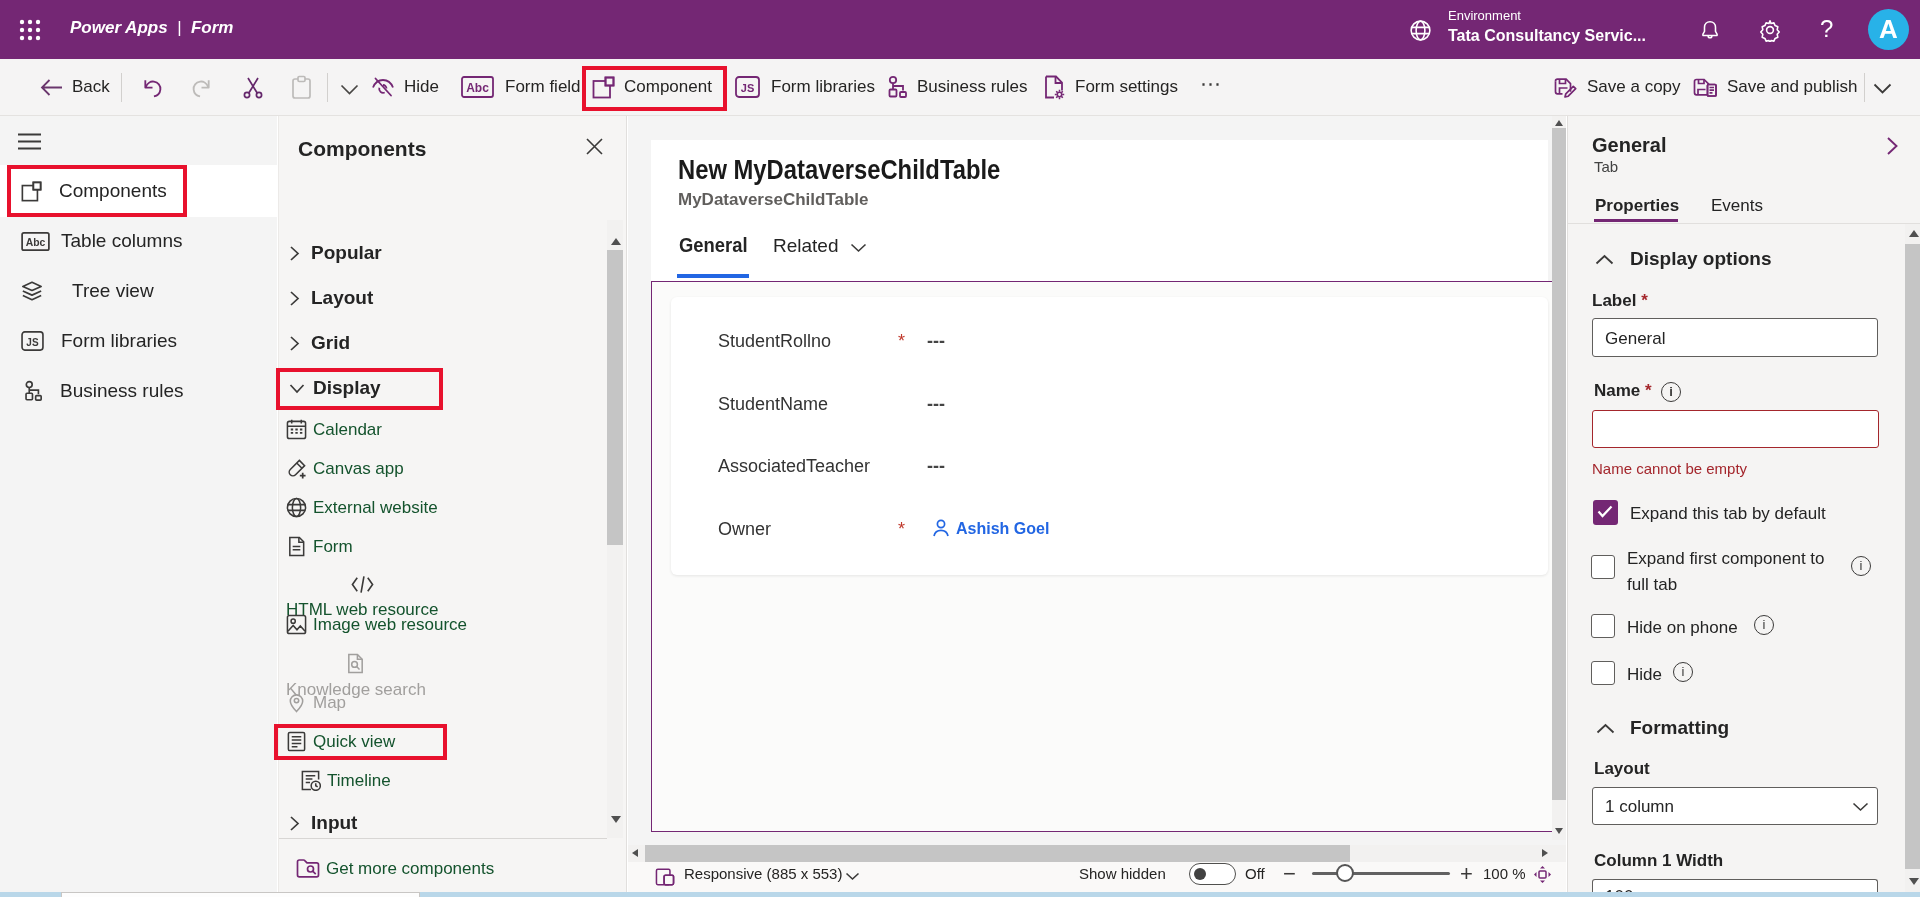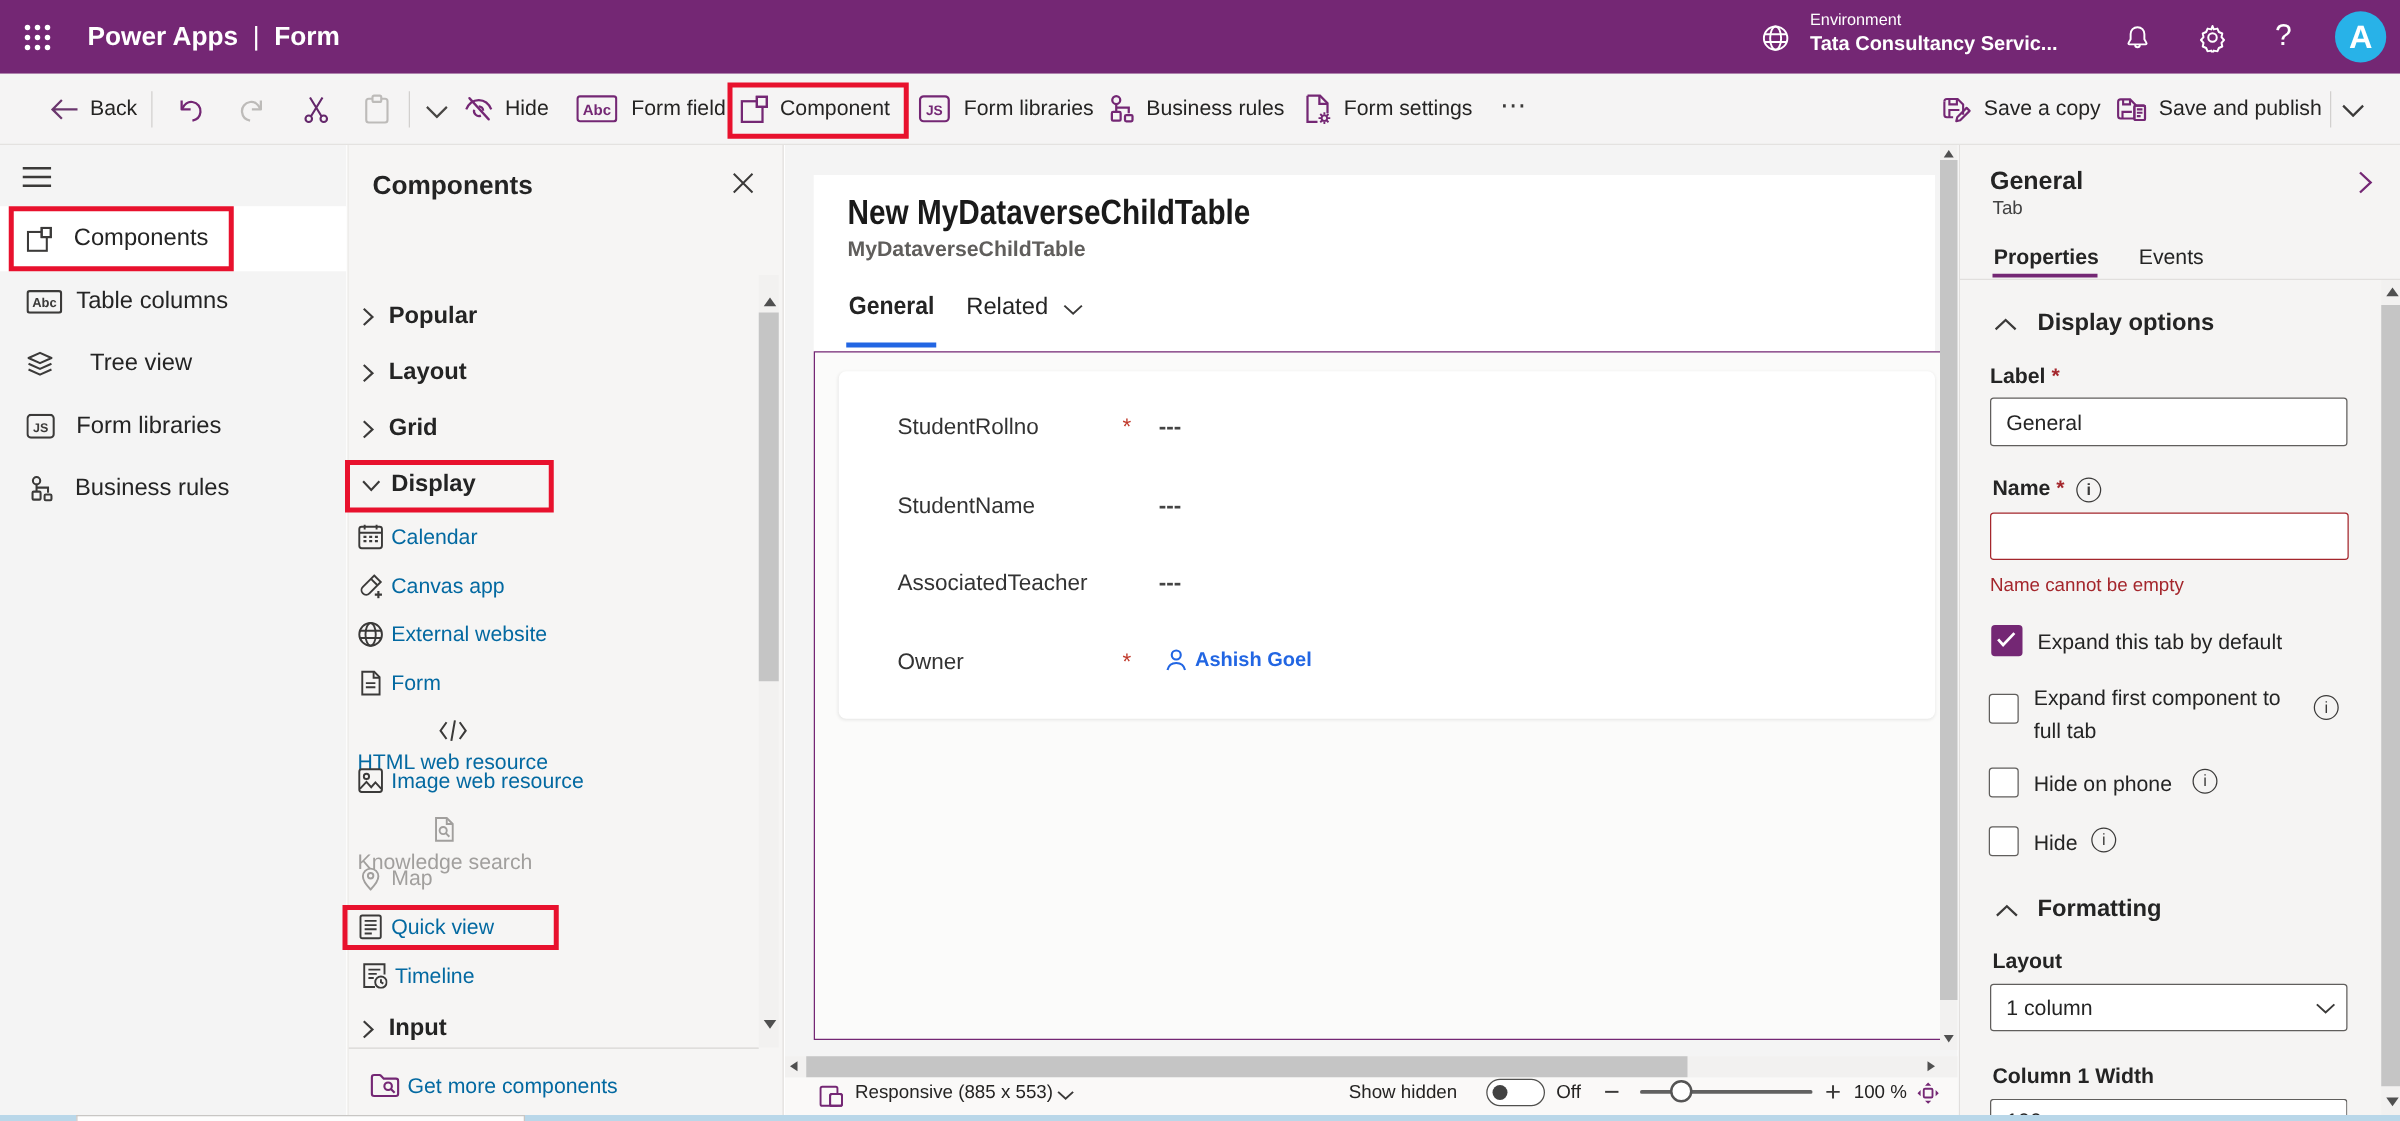--- a/index.html
+++ b/index.html
@@ -12,21 +12,21 @@
   
   #cmdbar { position:absolute; left:0; top:59px; width:1920px; height:57px; background:#f5f4f4; border-bottom:1px solid #e4e2e0; font-size:17px; color:#252423; }
   .cmditem { position:absolute; top:0; height:56px; display:flex; align-items:center; gap:9px; white-space:nowrap; }
   .vsep { position:absolute; top:14px; height:29px; width:1px; background:#d2d0ce; }
   
   #leftrail { position:absolute; left:0; top:116px; width:277px; height:777px; background:#f4f4f4; }
   .railrow { position:absolute; left:0; width:277px; height:50px; display:flex; align-items:center; gap:17px; padding-left:21px; font-size:19px; color:#242424; }
   
   #comppanel { position:absolute; left:278px; top:116px; width:349px; height:777px; background:#f6f5f4; border-left:1px solid #eceae8; border-right:1px solid #e1dfdd; }
   .sechead { position:absolute; display:flex; align-items:center; gap:8px; font-size:19px; font-weight:bold; color:#242424; }
-  .compitem { position:absolute; display:flex; align-items:center; gap:6px; font-size:17px; color:#0369a1; }
+  .compitem { position:absolute; display:flex; align-items:center; gap:6px; font-size:17px; color:#14532d; }
   
   #canvas { position:absolute; left:628px; top:116px; width:938px; height:777px; background:#f4f4f4; }
   
   #rightpanel { position:absolute; left:1567px; top:116px; width:353px; height:781px; background:#f5f4f3; border-left:1px solid #e1dfdd; }
   .fieldlabel { font-size:17px; font-weight:bold; color:#242424; }
   .req { color:#a4262c; }
   .cb { position:absolute; width:24px; height:24px; border:1px solid #605e5c; border-radius:3px; background:#fff; }
   .ibox { display:inline-block; width:20px; height:20px; border:1.4px solid #3b3a39; border-radius:50%; text-align:center; font-size:13px; line-height:18px; color:#3b3a39; }
   
   .sbtrack { background:#f2f1f0; position:absolute; }
@@ -46,21 +46,21 @@
         <circle cx="11" cy="3" r="2.2"></circle>
         <circle cx="19" cy="3" r="2.2"></circle>
     <circle cx="3" cy="11" r="2.2"></circle>
         <circle cx="11" cy="11" r="2.2"></circle>
         <circle cx="19" cy="11" r="2.2"></circle>
     <circle cx="3" cy="19" r="2.2"></circle>
         <circle cx="11" cy="19" r="2.2"></circle>
         <circle cx="19" cy="19" r="2.2"></circle>
       </g>
   </svg>
-  <div class="abs" style="left:70px;top:18px;font-size:21px;font-weight:bold;">Power Apps&nbsp;&nbsp;<span style="font-weight:normal;">|</span>&nbsp;&nbsp;Form</div>
+  <div class="abs" style="left:70px;top:18px;font-size:17px;font-weight:bold;font-style:italic;">Power Apps&nbsp;&nbsp;<span style="font-weight:normal;">|</span>&nbsp;&nbsp;Form</div>
 
   <svg class="abs" style="left:1408px;top:18px;" width="25" height="25" viewBox="0 0 24 24" fill="none" stroke="#fff" stroke-width="1.5">
     <circle cx="12" cy="12" r="9"></circle>
       <ellipse cx="12" cy="12" rx="4.2" ry="9"></ellipse>
       <path d="M3.5 9h17M3.5 15h17"></path>
   </svg>
   <div class="abs" style="left:1448px;top:8px;font-size:13px;">Environment</div>
   <div class="abs" style="left:1448px;top:27px;font-size:16px;font-weight:bold;">Tata Consultancy Servic...</div>
 
   <svg class="abs" style="left:1699px;top:19px;" width="22" height="22" viewBox="0 0 24 24" fill="none" stroke="#fff" stroke-width="1.7">
@@ -336,21 +336,21 @@
       </svg>
     <span>Map</span>
   </div>
   <div class="compitem" style="left:7px;top:615px;">
     <svg width="21" height="21" viewBox="0 0 22 22" fill="none" stroke="#3b3a39" stroke-width="1.6">
         <rect x="2.5" y="1.5" width="17" height="19" rx="1.5"></rect>
         <path d="M6 6h10M6 9.5h10M6 13h10M6 16.5h6"></path>
       </svg>
     <span>Quick view</span>
   </div>
-  <div class="compitem" style="left:10px;top:654px;">
+  <div class="compitem" style="left:21px;top:654px;">
     <svg width="21" height="21" viewBox="0 0 22 22" fill="none" stroke="#3b3a39" stroke-width="1.6">
         <path d="M19.5 10V1.5h-17v19h9"></path>
         <path d="M6 6h10M6 9.5h7M6 13h4.5"></path>
         <circle cx="16.5" cy="16.5" r="4.8"></circle>
         <path d="M16.5 14v2.5l2 1.2"></path>
       </svg>
     <span>Timeline</span>
   </div>
   <div class="sechead" style="left:10px;top:696px;">
       <svg width="11" height="17" viewBox="0 0 11 17" fill="none" stroke="#3b3a39" stroke-width="1.7">

